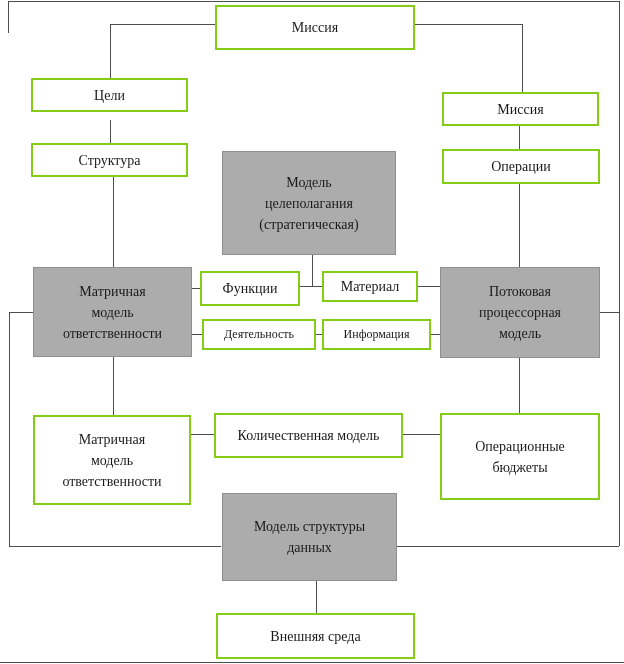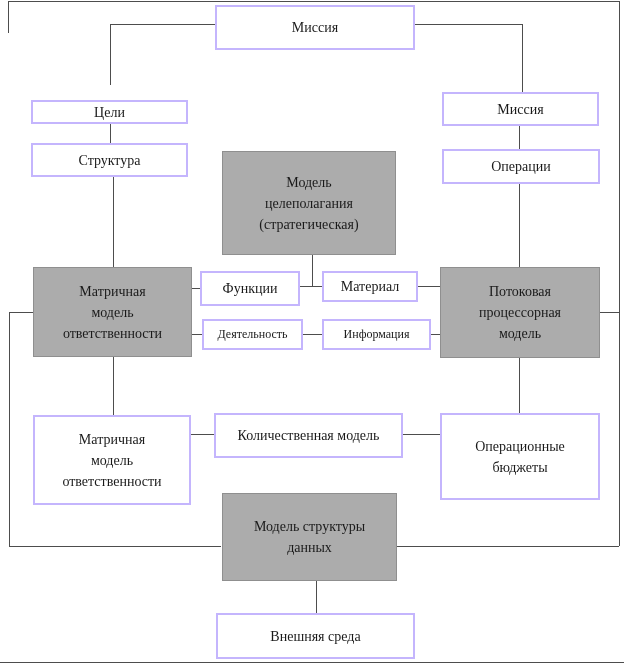--- a/index.html
+++ b/index.html
@@ -18,41 +18,41 @@
     align-items: center;
     justify-content: center;
     text-align: center;
     color: #1a1a1a;
     font-size: 14px;
     line-height: 21px;
     white-space: pre-line;
   }
   .node.white {
     background: #ffffff;
-    border: 2px solid #c4b5fd;
+    border: 2px solid #84cc16;
   }
   .node.gray {
     background: #acacac;
     border: 1px solid #8f8f8f;
   }
   .line {
     position: absolute;
     background: #4d4d4d;
   }
   
   #mission-top      { left:215px; top:5px;   width:200px; height:45px; }
-  #goals            { left:31px;  top:100px;  width:157px; height:24px;text-align:center; }
+  #goals            { left:31px;  top:78px;  width:157px; height:34px;text-align:center; }
   #structure        { left:31px;  top:143px; width:157px; height:34px; }
   #mission-right    { left:442px; top:92px;  width:157px; height:34px; }
   #operations       { left:442px; top:149px; width:158px; height:35px; }
   #goal-model       { left:222px; top:151px; width:174px; height:104px; }
   #matrix-gray      { left:33px;  top:267px; width:159px; height:90px; }
   #functions        { left:200px; top:271px; width:100px; height:35px; }
   #material         { left:322px; top:271px; width:96px;  height:31px; }
-  #activity         { left:202px; top:319px; width:101px; height:31px; font-size:12px; }
+  #activity         { left:202px; top:319px; width:114px; height:31px; font-size:12px; }
   #information      { left:322px; top:319px; width:109px; height:31px; font-size:12px; }
   #flow-model       { left:440px; top:267px; width:160px; height:91px; }
   #matrix-white     { left:33px;  top:415px; width:158px; height:90px; }
   #quantitative     { left:214px; top:413px; width:189px; height:45px; }
   #op-budgets       { left:440px; top:413px; width:160px; height:87px; }
   #data-model       { left:222px; top:493px; width:175px; height:88px; }
   #environment      { left:216px; top:613px; width:199px; height:46px; }
 </style>
 </head>
 <body>

